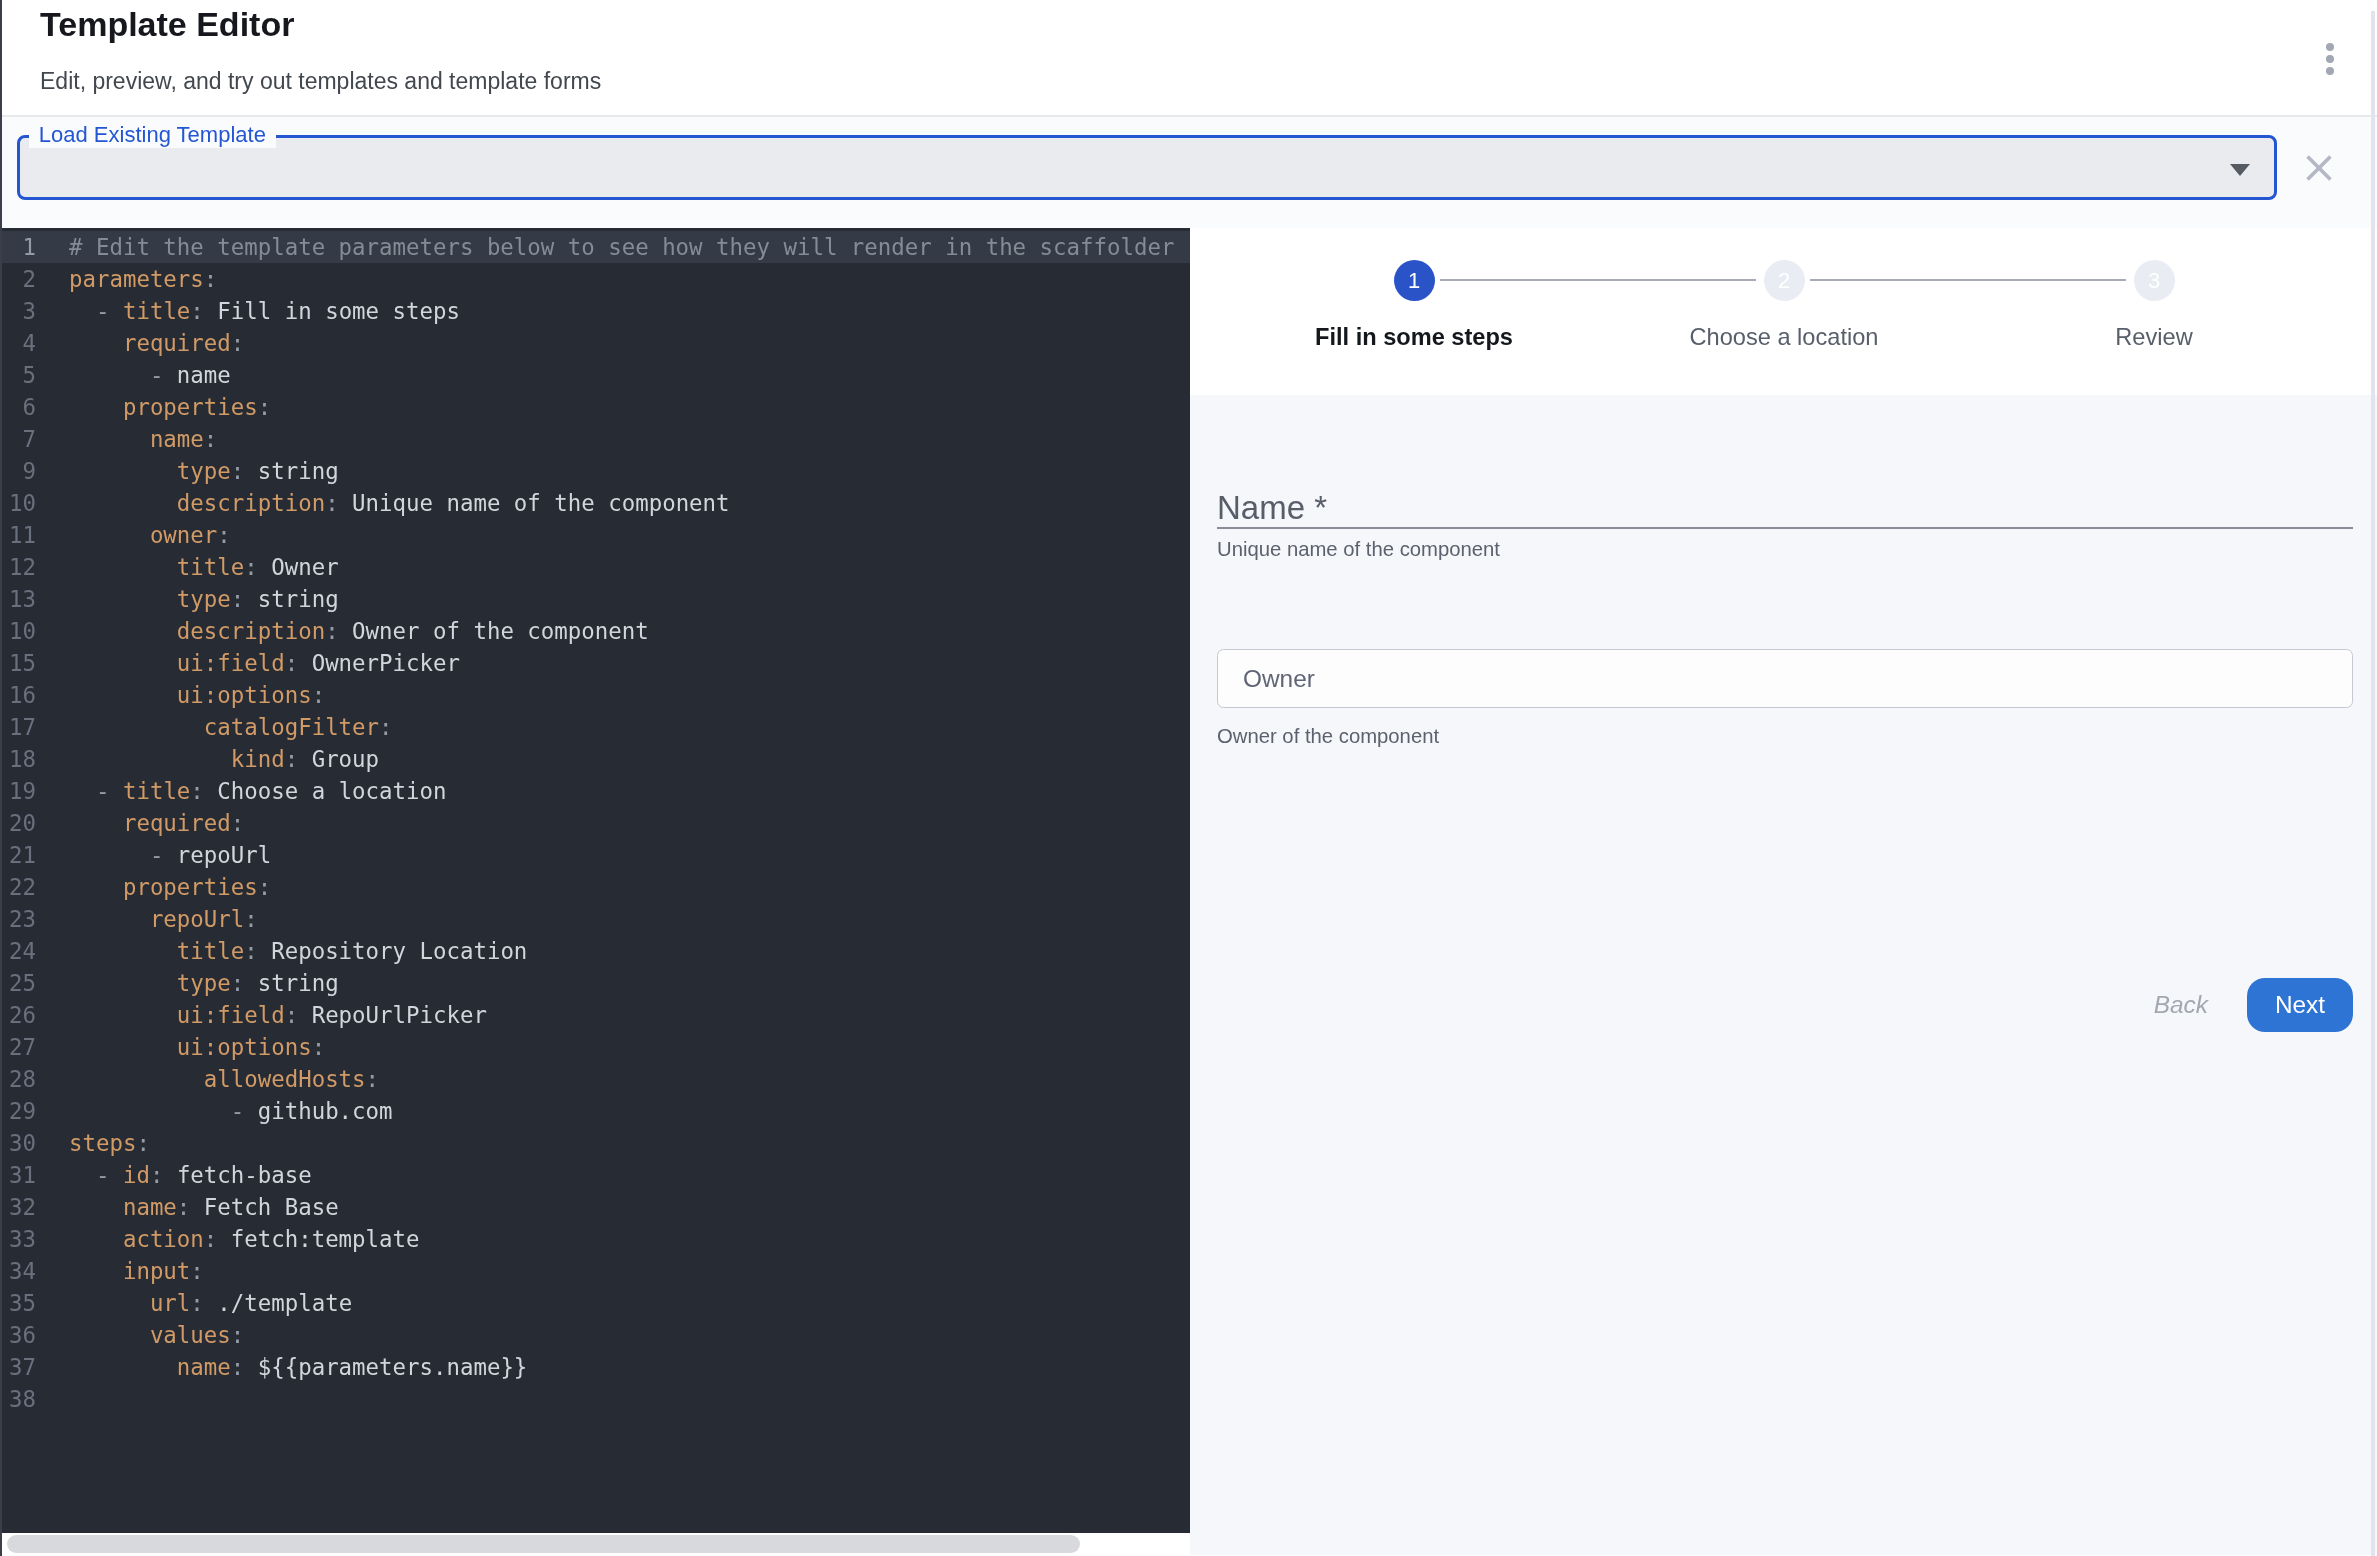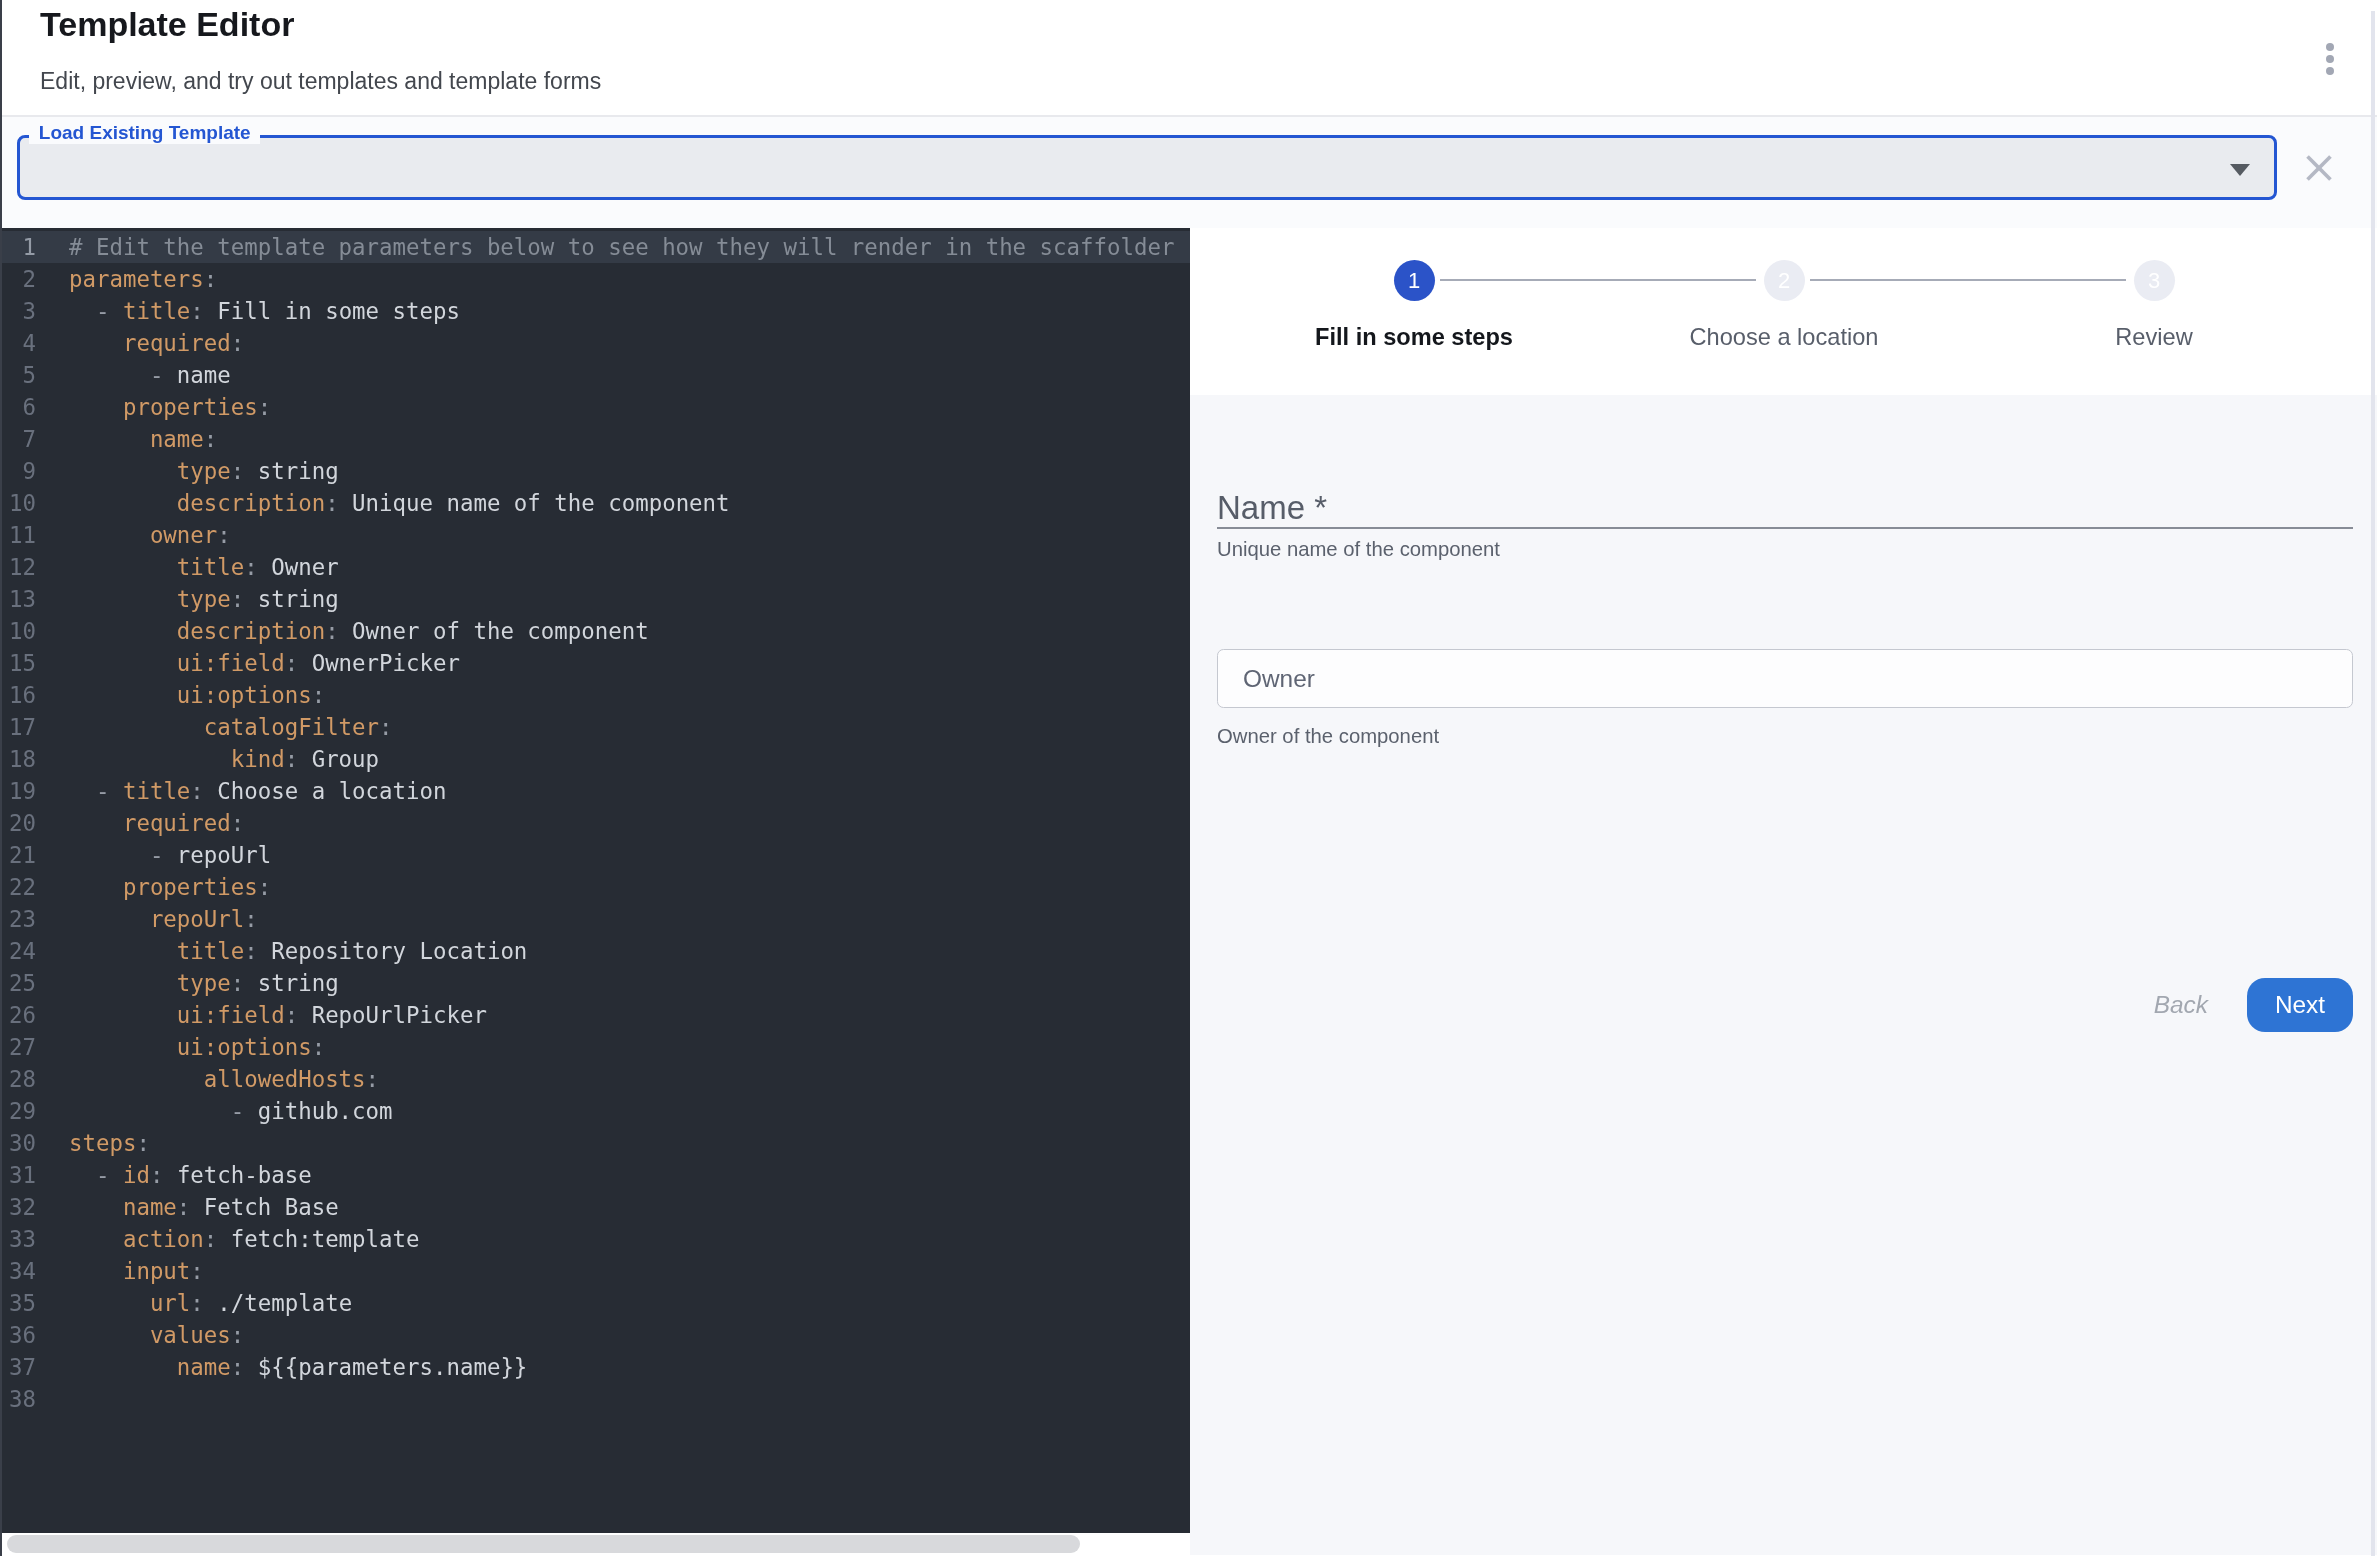--- a/index.html
+++ b/index.html
@@ -12,22 +12,22 @@
   .page-title{position:absolute;left:29px;top:4.9px;font-size:34px;font-weight:bold;color:#16181d;}
   .page-subtitle{position:absolute;left:29px;top:68px;font-size:23px;color:#43474e;}
   .kebab-btn{position:absolute;left:2293px;top:33px;width:52px;height:52px;border:none;background:transparent;cursor:pointer;}
   .kebab-btn .dot{display:block;width:8.1px;height:8.1px;border-radius:50%;background:#a2a7b4;margin:4.1px auto;}
   .header-divider{position:absolute;left:0;top:115px;width:2377px;height:1.6px;background:#e8e9ed;}
 
   
   .load-row{position:absolute;left:0;top:117px;width:2377px;height:111px;background:#fafbfd;}
   .select-field{position:absolute;left:17px;top:18px;width:2260px;height:65px;background:#e9ebef;
                 border:3.3px solid var(--accent,#2456d2);border-radius:8.1px;box-sizing:border-box;cursor:pointer;}
-  .select-label{position:absolute;left:29px;top:4.9px;font-size:19px;color:var(--accent,#2456d2);
-                background:#fafbfd;padding:0 9.8px;z-index:5;font-weight:bold;}
+  .select-label{position:absolute;left:29px;top:4.9px;font-size:22px;color:var(--accent,#2456d2);
+                background:#fafbfd;padding:0 9.8px;z-index:5;}
   .select-arrow{position:absolute;right:24.4px;top:26px;width:0;height:0;
                 border-left:10.6px solid transparent;border-right:10.6px solid transparent;
                 border-top:12.2px solid #565b62;}
   .clear-btn{position:absolute;left:2296px;top:29px;width:46px;height:46px;border:none;background:transparent;cursor:pointer;padding:0;}
 
   
   .editor{position:absolute;left:0;top:228px;width:1190px;height:1305px;background:var(--ed-bg,#272c34);
           overflow:hidden;font-family:"DejaVu Sans Mono",monospace;font-size:22.4px;cursor:text;}
   .code-lines{padding-top:3.3px;}
   .code-line{height:32px;line-height:32px;white-space:pre;}

